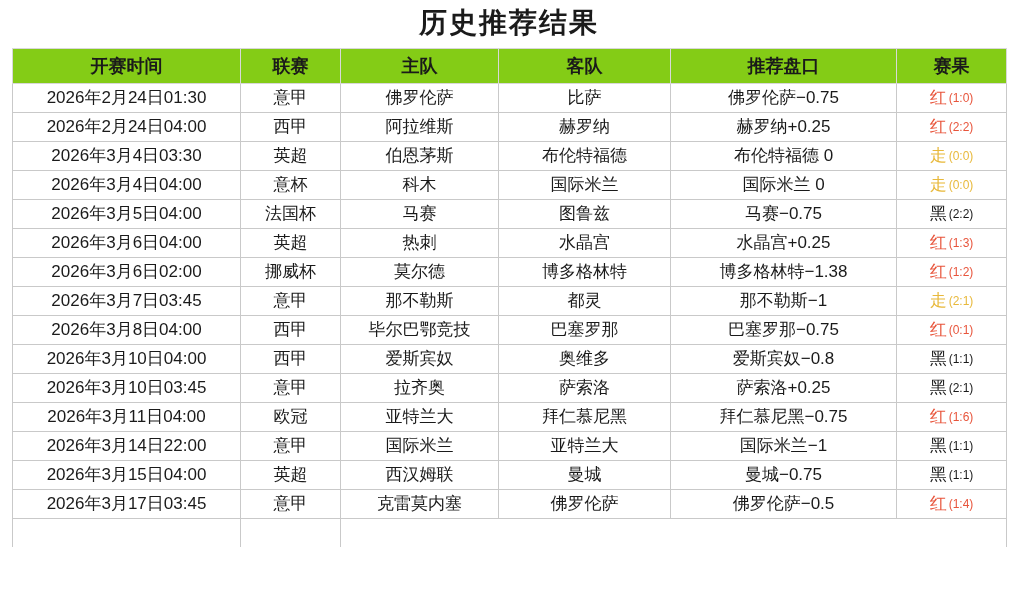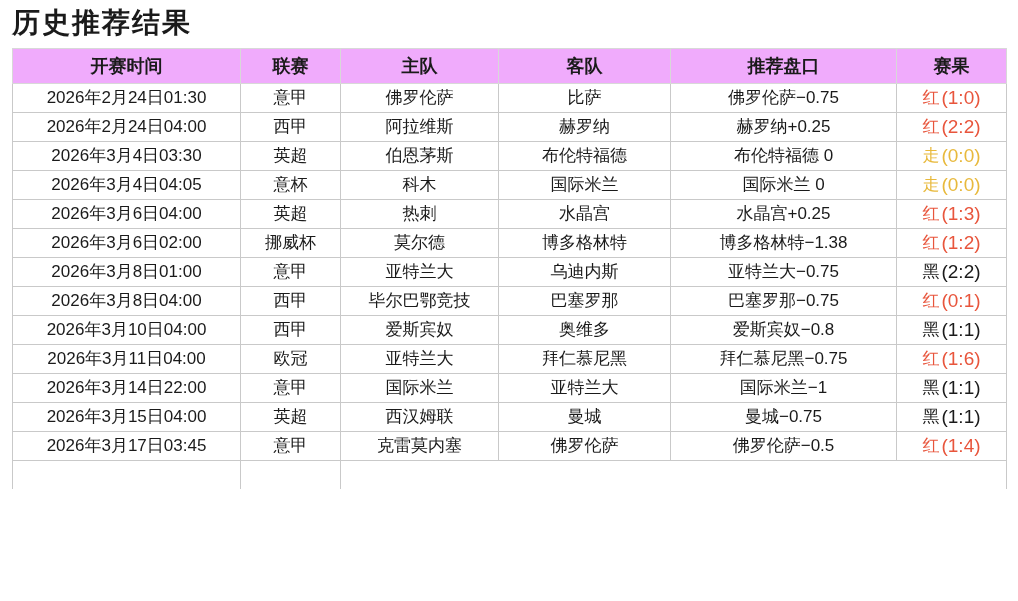--- a/index.html
+++ b/index.html
@@ -14,21 +14,21 @@
     overflow: hidden;
   }
   .page {
     position: relative;
     width: 1018px;
     height: 601px;
     box-sizing: border-box;
     padding: 0 12px;
   }
   .title {
-    text-align: left;
+    text-align: center;
     font-size: 28px;
     font-weight: bold;
     color: #1a1a1a;
     letter-spacing: 2px;
     padding: 6px 0 8px 0;
     line-height: 34px;
   }
   table.sheet {
     border-collapse: collapse;
     width: 994px;
@@ -39,21 +39,21 @@
     padding: 0;
     height: 28px;
     font-size: 17px;
     color: #1a1a1a;
     text-align: center;
     vertical-align: middle;
     white-space: nowrap;
     overflow: hidden;
   }
   table.sheet thead th {
-    background: #f0abfc;
+    background: #84cc16;
     font-weight: bold;
     height: 34px;
     font-size: 18px;
     color: #1a1a1a;
     border: 1px solid #d8d8d8;
   }
   
   col.c0 { width: 228px; }
   col.c1 { width: 100px; }
   col.c2 { width: 158px; }
@@ -67,21 +67,21 @@
     line-height: 28px;
   }
   .result {
     display: flex;
     align-items: center;
     justify-content: center;
     gap: 2px;
     line-height: 28px;
   }
   .result .mark { font-weight: normal; }
-  .result .score { font-size: 19px; }
+  .result .score { font-size: 12px; }
   .res-red .mark, .res-red .score { color: #e8553c; }
   .res-gold .mark, .res-gold .score { color: #e8b93c; }
   .res-black .mark { color: #1a1a1a; }
   .res-black .score { color: #1a1a1a; }
 
   .empty-row td { height: 30px; background: #ffffff; }
 </style>
 </head>
 <body>
 
@@ -172,21 +172,21 @@
           </td>
           <td>
             <div class="result res-gold">
               <span class="mark">走</span>
               <span class="score">(0:0)</span>
             </div>
           </td>
         </tr>
         <tr>
           <td>
-            <span class="cell-inner">2026年3月4日04:05</span>
+            <span class="cell-inner">2026年3月4日04:00</span>
           </td>
           <td>
             <span class="cell-inner">意杯</span>
           </td>
           <td>
             <span class="cell-inner">科木</span>
           </td>
           <td>
             <span class="cell-inner">国际米兰</span>
           </td>
@@ -195,89 +195,112 @@
           </td>
           <td>
             <div class="result res-gold">
               <span class="mark">走</span>
               <span class="score">(0:0)</span>
             </div>
           </td>
         </tr>
         <tr>
           <td>
-            <span class="cell-inner">2026年3月6日04:00</span>
-          </td>
-          <td>
-            <span class="cell-inner">英超</span>
-          </td>
-          <td>
-            <span class="cell-inner">热刺</span>
-          </td>
-          <td>
-            <span class="cell-inner">水晶宫</span>
-          </td>
-          <td>
-            <span class="cell-inner">水晶宫+0.25</span>
-          </td>
-          <td>
-            <div class="result res-red">
-              <span class="mark">红</span>
-              <span class="score">(1:3)</span>
-            </div>
-          </td>
-        </tr>
-        <tr>
-          <td>
-            <span class="cell-inner">2026年3月6日02:00</span>
-          </td>
-          <td>
-            <span class="cell-inner">挪威杯</span>
-          </td>
-          <td>
-            <span class="cell-inner">莫尔德</span>
-          </td>
-          <td>
-            <span class="cell-inner">博多格林特</span>
-          </td>
-          <td>
-            <span class="cell-inner">博多格林特−1.38</span>
-          </td>
-          <td>
-            <div class="result res-red">
-              <span class="mark">红</span>
-              <span class="score">(1:2)</span>
-            </div>
-          </td>
-        </tr>
-        <tr>
-          <td>
-            <span class="cell-inner">2026年3月8日01:00</span>
-          </td>
-          <td>
-            <span class="cell-inner">意甲</span>
-          </td>
-          <td>
-            <span class="cell-inner">亚特兰大</span>
-          </td>
-          <td>
-            <span class="cell-inner">乌迪内斯</span>
-          </td>
-          <td>
-            <span class="cell-inner">亚特兰大−0.75</span>
+            <span class="cell-inner">2026年3月5日04:00</span>
+          </td>
+          <td>
+            <span class="cell-inner">法国杯</span>
+          </td>
+          <td>
+            <span class="cell-inner">马赛</span>
+          </td>
+          <td>
+            <span class="cell-inner">图鲁兹</span>
+          </td>
+          <td>
+            <span class="cell-inner">马赛−0.75</span>
           </td>
           <td>
             <div class="result res-black">
               <span class="mark">黑</span>
               <span class="score">(2:2)</span>
             </div>
           </td>
         </tr>
         <tr>
           <td>
+            <span class="cell-inner">2026年3月6日04:00</span>
+          </td>
+          <td>
+            <span class="cell-inner">英超</span>
+          </td>
+          <td>
+            <span class="cell-inner">热刺</span>
+          </td>
+          <td>
+            <span class="cell-inner">水晶宫</span>
+          </td>
+          <td>
+            <span class="cell-inner">水晶宫+0.25</span>
+          </td>
+          <td>
+            <div class="result res-red">
+              <span class="mark">红</span>
+              <span class="score">(1:3)</span>
+            </div>
+          </td>
+        </tr>
+        <tr>
+          <td>
+            <span class="cell-inner">2026年3月6日02:00</span>
+          </td>
+          <td>
+            <span class="cell-inner">挪威杯</span>
+          </td>
+          <td>
+            <span class="cell-inner">莫尔德</span>
+          </td>
+          <td>
+            <span class="cell-inner">博多格林特</span>
+          </td>
+          <td>
+            <span class="cell-inner">博多格林特−1.38</span>
+          </td>
+          <td>
+            <div class="result res-red">
+              <span class="mark">红</span>
+              <span class="score">(1:2)</span>
+            </div>
+          </td>
+        </tr>
+        <tr>
+          <td>
+            <span class="cell-inner">2026年3月7日03:45</span>
+          </td>
+          <td>
+            <span class="cell-inner">意甲</span>
+          </td>
+          <td>
+            <span class="cell-inner">那不勒斯</span>
+          </td>
+          <td>
+            <span class="cell-inner">都灵</span>
+          </td>
+          <td>
+            <span class="cell-inner">那不勒斯−1</span>
+          </td>
+          <td>
+            <div class="result res-gold">
+              <span class="mark">走</span>
+              <span class="score">(2:1)</span>
+            </div>
+          </td>
+        </tr>
+        <tr>
+          <td>
             <span class="cell-inner">2026年3月8日04:00</span>
           </td>
           <td>
             <span class="cell-inner">西甲</span>
           </td>
           <td>
             <span class="cell-inner">毕尔巴鄂竞技</span>
           </td>
           <td>
             <span class="cell-inner">巴塞罗那</span>
@@ -305,20 +328,43 @@
           <td>
             <span class="cell-inner">奥维多</span>
           </td>
           <td>
             <span class="cell-inner">爱斯宾奴−0.8</span>
           </td>
           <td>
             <div class="result res-black">
               <span class="mark">黑</span>
               <span class="score">(1:1)</span>
+            </div>
+          </td>
+        </tr>
+        <tr>
+          <td>
+            <span class="cell-inner">2026年3月10日03:45</span>
+          </td>
+          <td>
+            <span class="cell-inner">意甲</span>
+          </td>
+          <td>
+            <span class="cell-inner">拉齐奥</span>
+          </td>
+          <td>
+            <span class="cell-inner">萨索洛</span>
+          </td>
+          <td>
+            <span class="cell-inner">萨索洛+0.25</span>
+          </td>
+          <td>
+            <div class="result res-black">
+              <span class="mark">黑</span>
+              <span class="score">(2:1)</span>
             </div>
           </td>
         </tr>
         <tr>
           <td>
             <span class="cell-inner">2026年3月11日04:00</span>
           </td>
           <td>
             <span class="cell-inner">欧冠</span>
           </td>

